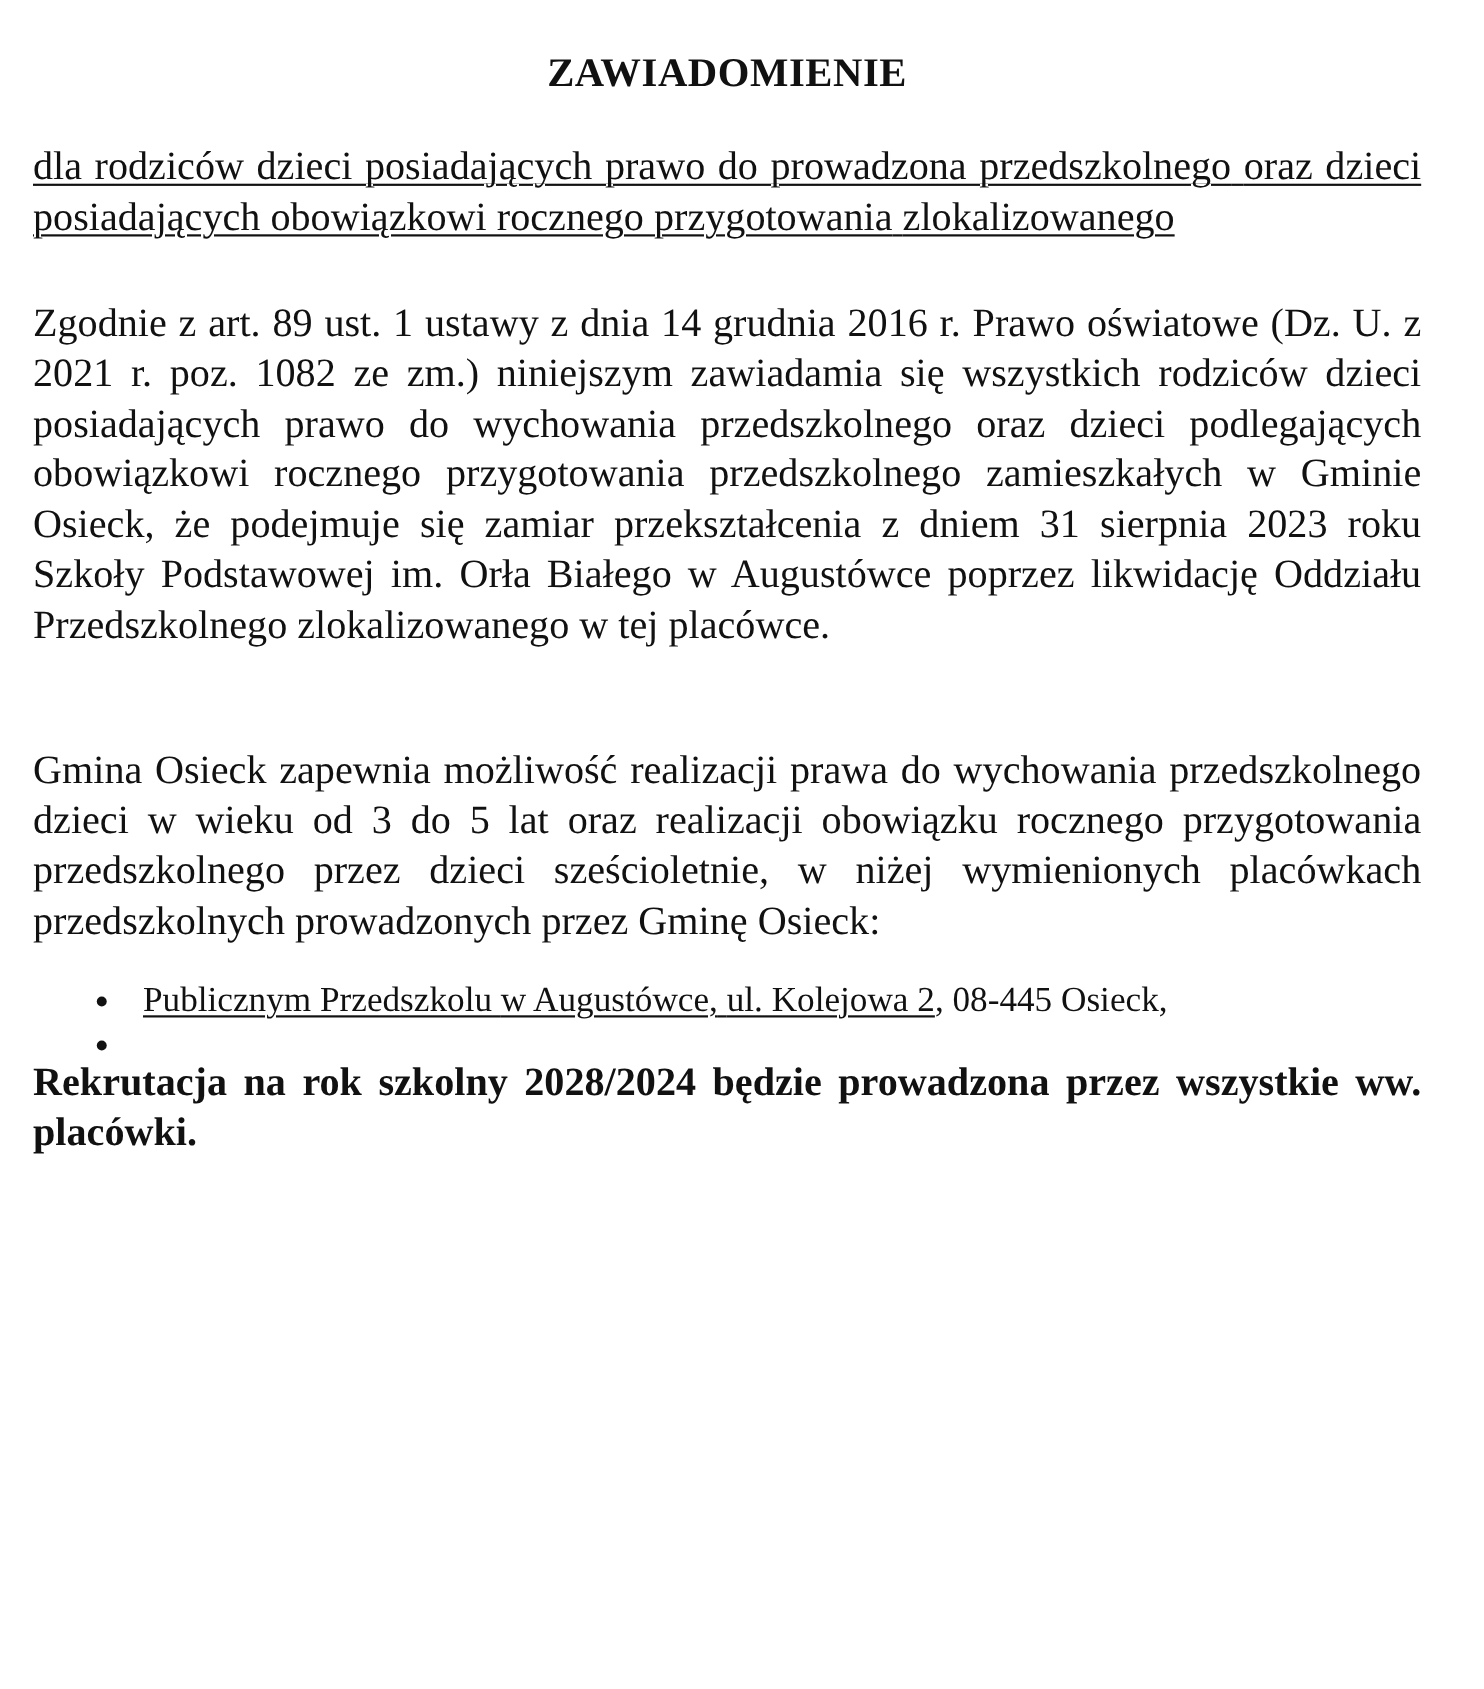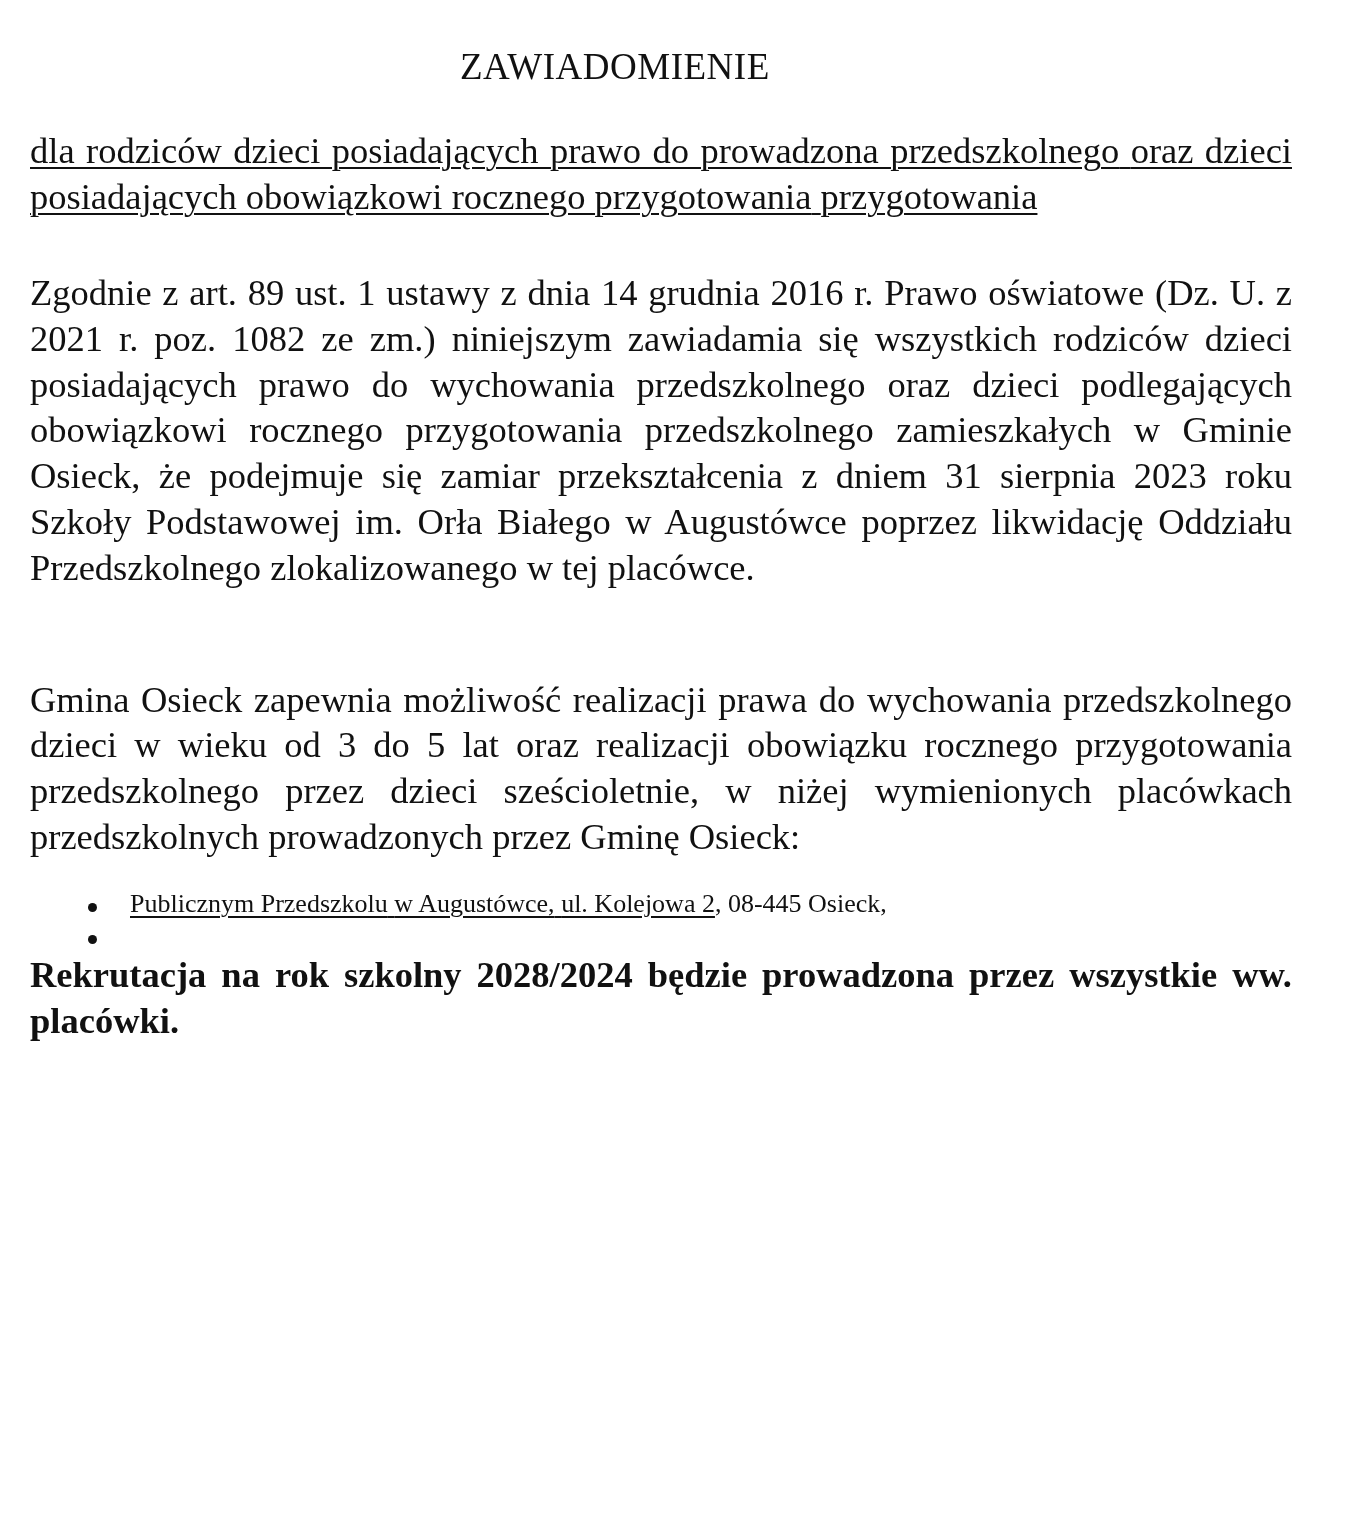--- a/index.html
+++ b/index.html
@@ -15,21 +15,22 @@
     overflow: hidden;
   }
   .page {
     box-sizing: border-box;
     width: 1349px;
     height: 1535px;
     padding: 0 57px 0 30px;
     background: #ffffff;
   }
   .doc-title {
-    font-weight: normal;
+    text-align: center;
+    font-weight: bold;
     font-size: 37px;
     letter-spacing: 0.5px;
     margin: 0;
     padding-top: 45px;
     padding-right: 430px;
     padding-left: 430px;
     line-height: 1.2;
     white-space: nowrap;
   }
   .para {
@@ -57,21 +58,21 @@
   .gap-5 { height: 32px; }
 
   .bullet-list {
     list-style: none;
     margin: 0;
     padding: 0;
   }
   .bullet-item {
     position: relative;
     padding-left: 100px;
-    font-size: 26px;
+    font-size: 32px;
     line-height: 1.255;
     text-align: justify;
     text-justify: inter-word;
     margin: 0;
   }
   .bullet-item .dot {
     position: absolute;
     left: 58px;
     top: 0.57em;
     width: 9px;
@@ -88,21 +89,21 @@
 </style>
 </head>
 <body>
 
 <div class="page">
 
   <h1 class="doc-title">ZAWIADOMIENIE</h1>
 
   <div class="gap-intro"></div>
 
-  <p class="para underline"><span>dla rodziców dzieci posiadających prawo do prowadzona przedszkolnego</span> <span class="nb">oraz dzieci</span> <span>posiadających obowiązkowi rocznego przygotowania</span> <span>przygotowania</span></p>
+  <p class="para underline"><span>dla rodziców dzieci posiadających prawo do prowadzona przedszkolnego</span> <span class="nb">oraz dzieci</span> <span>posiadających obowiązkowi rocznego przygotowania</span> <span>zlokalizowanego</span></p>
 
   <div class="gap-1"></div>
 
   <p class="para"><span>Zgodnie z art. 89 ust. 1 ustawy z dnia 14 grudnia 2016 r. Prawo oświatowe (Dz. U. z 2021 r. poz. 1082 ze zm.) niniejszym zawiadamia się wszystkich rodziców dzieci posiadających prawo do wychowania przedszkolnego</span> <span class="nb">oraz dzieci</span> <span>podlegających obowiązkowi rocznego przygotowania przedszkolnego zamieszkałych</span> <span class="nb">w Gminie</span> <span>Osieck, że podejmuje się zamiar przekształcenia z dniem 31 sierpnia 2023 roku Szkoły Podstawowej im. Orła Białego</span> <span class="nb">w Augustówce</span> <span>poprzez likwidację Oddziału Przedszkolnego zlokalizowanego w tej placówce.</span></p>
 
   <div class="gap-2"></div>
 
 
   <div class="gap-3"></div>
 

